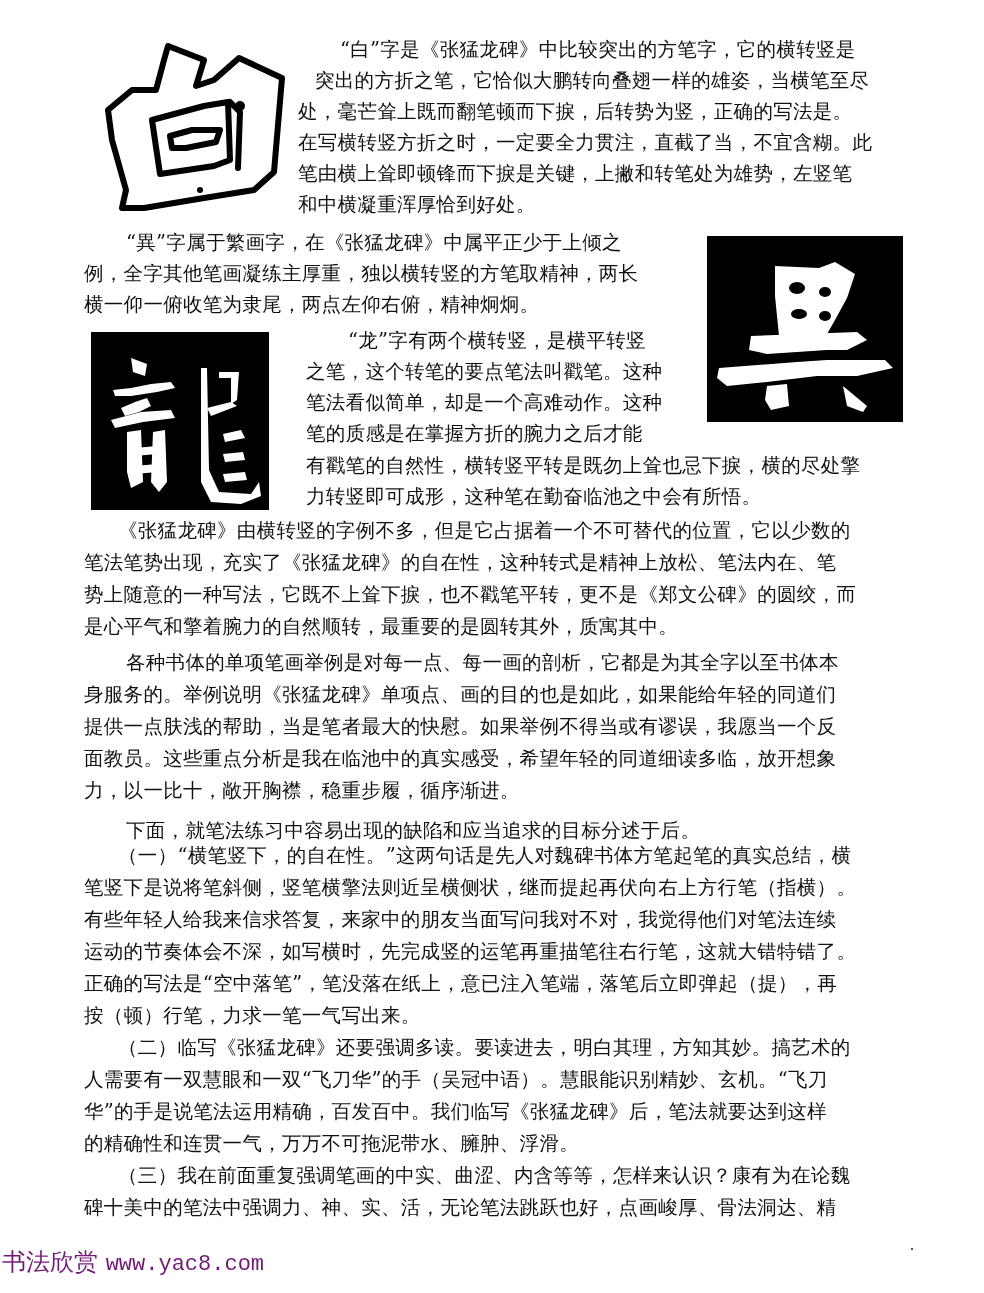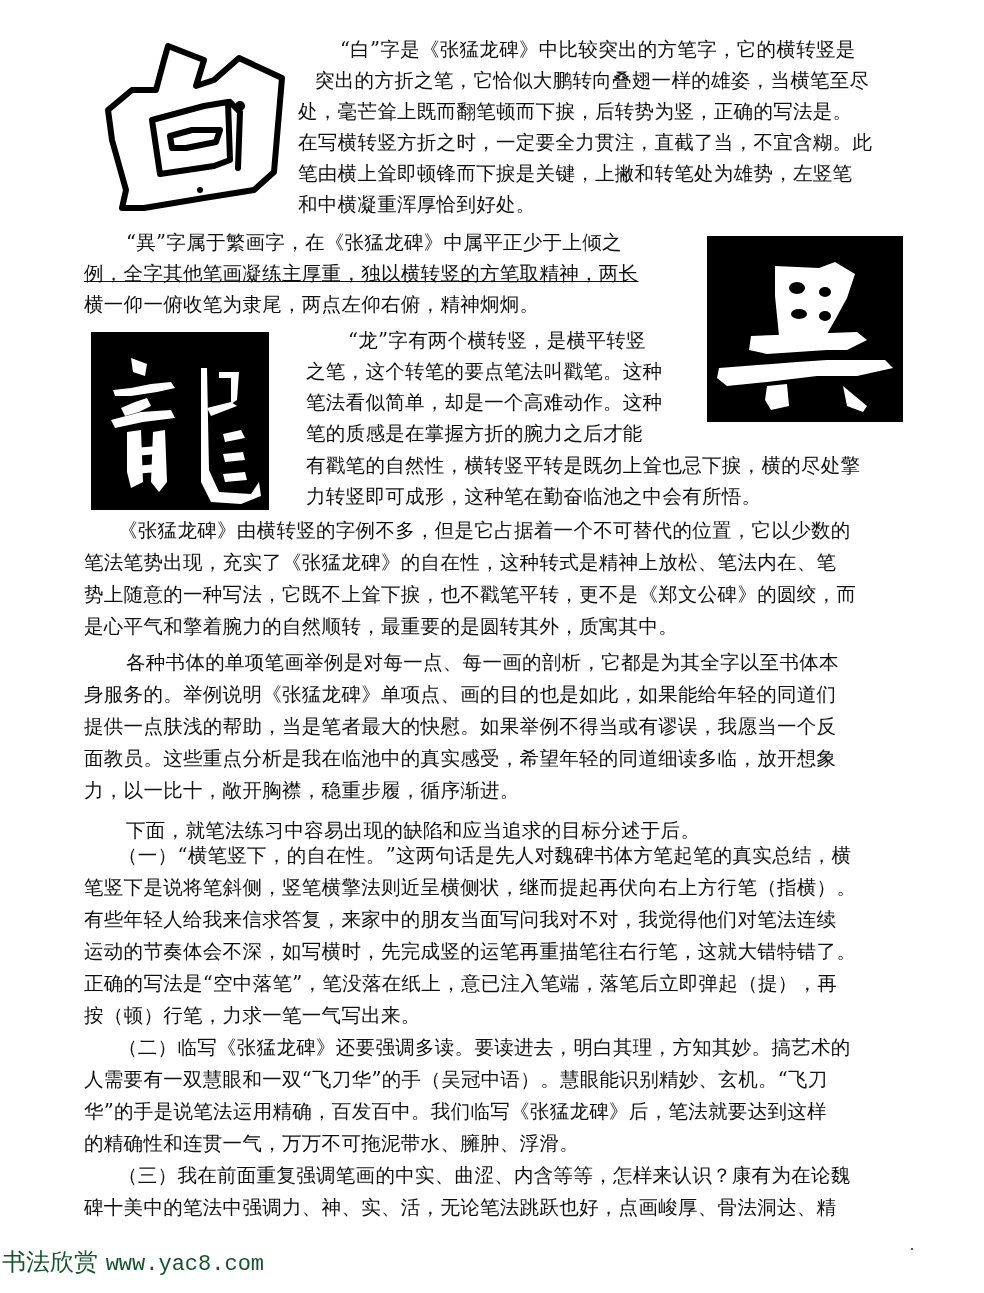--- a/index.html
+++ b/index.html
@@ -2,21 +2,21 @@
 <html><head>
 <meta charset="utf-8">
 <style>
   html, body { margin: 0; padding: 0; background: #ffffff; }
   body { width: 984px; height: 1293px; position: relative; overflow: hidden;
          font-family: "DejaVu Serif", "Liberation Serif", serif; color: #111; }
   .page { position: absolute; left: 0; top: 0; width: 984px; height: 1293px; }
   .line { position: absolute; font-size: 19.5px; line-height: 30px; white-space: nowrap;
           letter-spacing: 0.3px; }
   .char-img { position: absolute; }
-  .footer { position: absolute; left: 2px; top: 1246px; font-size: 24px; color: #14532d;
+  .footer { position: absolute; left: 2px; top: 1246px; font-size: 24px; color: #701a75;
             font-family: "DejaVu Serif", "Liberation Serif", serif; white-space: nowrap; }
   .footer .url { font-family: "Liberation Mono", "DejaVu Sans Mono", monospace; font-size: 22px; }
   .dot { position: absolute; left: 911px; top: 1248px; width: 2px; height: 2px; background: #555; }
 </style>
 </head>
 <body>
 
 <div class="page">
 
   <svg class="char-img" style="left:104px;top:40px;" width="190" height="172" viewBox="0 0 190 172">
@@ -73,21 +73,21 @@
     <div class="line" style="left:340px;top:35px;">“白”字是《张猛龙碑》中比较突出的方笔字，它的横转竖是</div>
     <div class="line" style="left:315px;top:66px;">突出的方折之笔，它恰似大鹏转向叠翅一样的雄姿，当横笔至尽</div>
     <div class="line" style="left:298px;top:97px;">处，毫芒耸上既而翻笔顿而下捩，后转势为竖，正确的写法是。</div>
     <div class="line" style="left:298px;top:128px;">在写横转竖方折之时，一定要全力贯注，直截了当，不宜含糊。此</div>
     <div class="line" style="left:298px;top:159px;">笔由横上耸即顿锋而下捩是关键，上撇和转笔处为雄势，左竖笔</div>
     <div class="line" style="left:298px;top:190px;">和中横凝重浑厚恰到好处。</div>
   </div>
 
   <div>
     <div class="line" style="left:126px;top:228px;">“異”字属于繁画字，在《张猛龙碑》中属平正少于上倾之</div>
-    <div class="line" style="left:84px;top:259px;text-decoration:underline;">例，全字其他笔画凝练主厚重，独以横转竖的方笔取精神，两长</div>
+    <div class="line" style="left:84px;top:259px;">例，全字其他笔画凝练主厚重，独以横转竖的方笔取精神，两长</div>
     <div class="line" style="left:84px;top:290px;">横一仰一俯收笔为隶尾，两点左仰右俯，精神炯炯。</div>
   </div>
 
   <div>
     <div class="line" style="left:348px;top:326px;">“龙”字有两个横转竖，是横平转竖</div>
     <div class="line" style="left:306px;top:357px;">之笔，这个转笔的要点笔法叫戳笔。这种</div>
     <div class="line" style="left:306px;top:388px;">笔法看似简单，却是一个高难动作。这种</div>
     <div class="line" style="left:306px;top:419px;">笔的质感是在掌握方折的腕力之后才能</div>
     <div class="line" style="left:306px;top:451px;">有戳笔的自然性，横转竖平转是既勿上耸也忌下捩，横的尽处擎</div>
     <div class="line" style="left:306px;top:482px;">力转竖即可成形，这种笔在勤奋临池之中会有所悟。</div>

